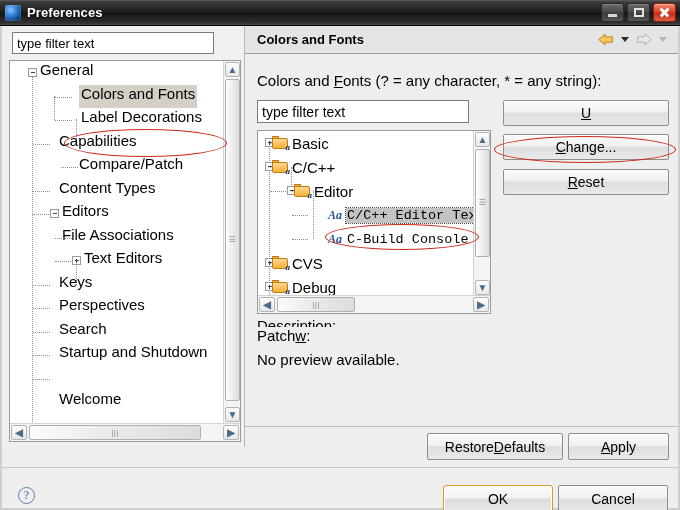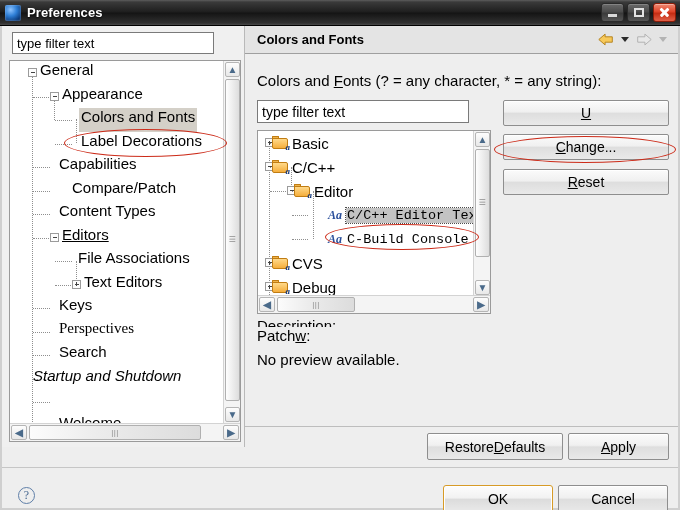--- a/index.html
+++ b/index.html
@@ -511,84 +511,79 @@
           <div class="vline" style="left:22px; top:12px; height:395px;"></div>
           <div class="vline" style="left:44px; top:35px; height:24px;"></div>
           <div class="vline" style="left:66px; top:58px; height:24px;"></div>
           <div class="vline" style="left:66px; top:200px; height:24px;"></div>
 
           <div class="tnode" style="padding-left:28px;">
             <div class="tbox" style="left:18px; top:7px;"></div>
             <span class="lbl">General</span>
           </div>
 
+
+          <div class="tnode sel" style="padding-left:69px;">
+            <div class="hline" style="left:45px; top:12px; width:17px;"></div>
+            <span class="lbl">Colors and Fonts</span>
+          </div>
+
+          <div class="tnode" style="padding-left:69px;">
+            <div class="hline" style="left:45px; top:12px; width:17px;"></div>
+            <span class="lbl">Label Decorations</span>
+          </div>
+
+          <div class="tnode" style="padding-left:47px;">
+            <div class="hline" style="left:23px; top:12px; width:17px;"></div>
+            <span class="lbl">Capabilities</span>
+          </div>
+
+          <div class="tnode" style="padding-left:39px;margin-left:28px;">
+            <div class="hline" style="left:23px; top:12px; width:17px;"></div>
+            <span class="lbl">Compare/Patch</span>
+          </div>
+
+          <div class="tnode" style="padding-left:47px;">
+            <div class="hline" style="left:23px; top:12px; width:17px;"></div>
+            <span class="lbl">Content Types</span>
+          </div>
+
           <div class="tnode" style="padding-left:50px;">
             <div class="hline" style="left:23px; top:12px; width:16px;"></div>
             <div class="tbox" style="left:40px; top:7px;"></div>
-            <span class="lbl">Appearance</span>
-          </div>
-
-          <div class="tnode sel" style="padding-left:69px;">
-            <div class="hline" style="left:45px; top:12px; width:17px;"></div>
-            <span class="lbl">Colors and Fonts</span>
-          </div>
-
-          <div class="tnode" style="padding-left:69px;">
-            <div class="hline" style="left:45px; top:12px; width:17px;"></div>
-            <span class="lbl">Label Decorations</span>
-          </div>
-
-          <div class="tnode" style="padding-left:47px;">
-            <div class="hline" style="left:23px; top:12px; width:17px;"></div>
-            <span class="lbl">Capabilities</span>
-          </div>
-
-          <div class="tnode" style="padding-left:60px;">
-            <div class="hline" style="left:23px; top:12px; width:17px;"></div>
-            <span class="lbl">Compare/Patch</span>
-          </div>
-
-          <div class="tnode" style="padding-left:47px;">
-            <div class="hline" style="left:23px; top:12px; width:17px;"></div>
-            <span class="lbl">Content Types</span>
-          </div>
-
-          <div class="tnode" style="padding-left:50px;text-decoration:underline;">
-            <div class="hline" style="left:23px; top:12px; width:16px;"></div>
-            <div class="tbox" style="left:40px; top:7px;"></div>
             <span class="lbl">Editors</span>
           </div>
 
-          <div class="tnode" style="padding-left:66px;">
+          <div class="tnode" style="padding-left:50px;">
             <div class="hline" style="left:45px; top:12px; width:17px;"></div>
             <span class="lbl">File Associations</span>
           </div>
 
           <div class="tnode" style="padding-left:72px;">
             <div class="hline" style="left:45px; top:12px; width:16px;"></div>
             <div class="tbox plus" style="left:62px; top:7px;"></div>
             <span class="lbl">Text Editors</span>
           </div>
 
           <div class="tnode" style="padding-left:47px;">
             <div class="hline" style="left:23px; top:12px; width:17px;"></div>
             <span class="lbl">Keys</span>
           </div>
 
-          <div class="tnode" style="padding-left:47px;font-family:Liberation Serif, serif;">
+          <div class="tnode" style="padding-left:47px;">
             <div class="hline" style="left:23px; top:12px; width:17px;"></div>
             <span class="lbl">Perspectives</span>
           </div>
 
           <div class="tnode" style="padding-left:47px;">
             <div class="hline" style="left:23px; top:12px; width:17px;"></div>
             <span class="lbl">Search</span>
           </div>
 
-          <div class="tnode" style="padding-left:21px;font-style:italic;">
+          <div class="tnode" style="padding-left:47px;">
             <div class="hline" style="left:23px; top:12px; width:17px;"></div>
             <span class="lbl">Startup and Shutdown</span>
           </div>
 
           <div class="tnode" style="padding-left:47px;">
             <div class="hline" style="left:23px; top:12px; width:17px;"></div>
           </div>
 
           <div class="tnode" style="padding-left:47px;">
 

